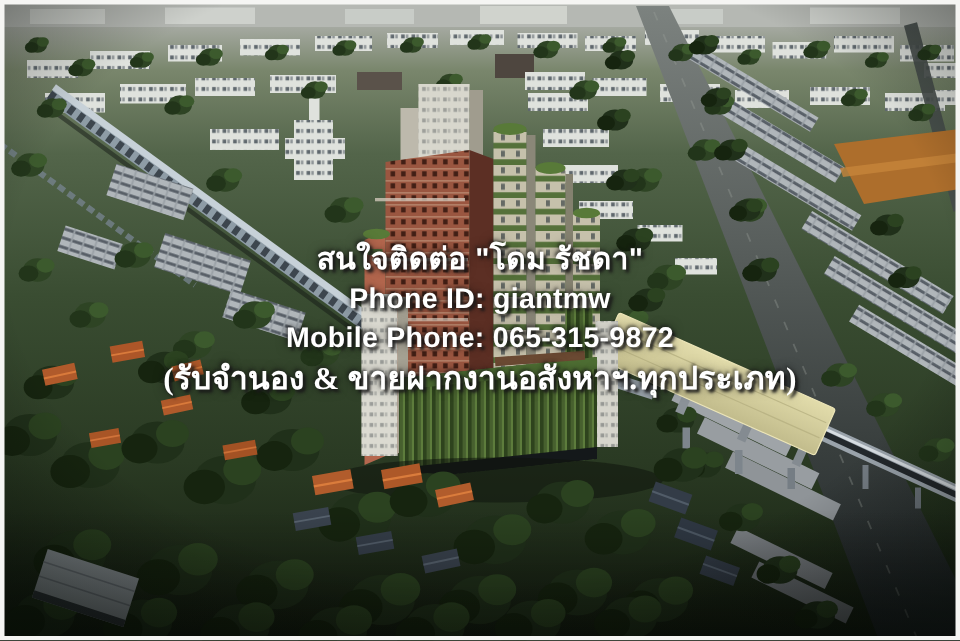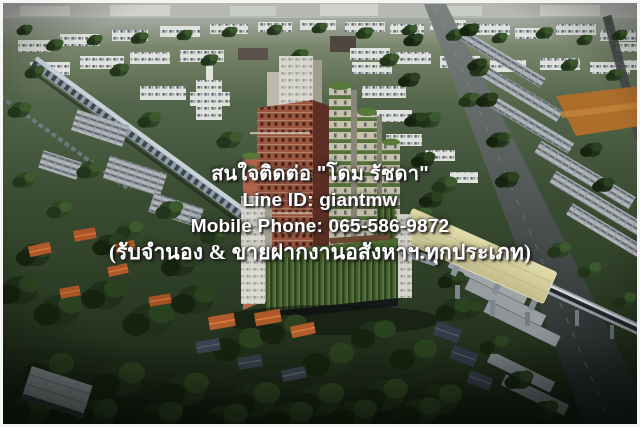--- a/index.html
+++ b/index.html
@@ -429,19 +429,19 @@
       <rect x="-32" y="12" width="64" height="5" fill="#30363a"></rect>
     </g>
   </g>
 
   <rect x="0" y="340" width="640" height="87" fill="url(#botsh)"></rect>
   <rect width="640" height="427" fill="url(#vig)"></rect>
 </svg>
 
   <div class="overlay">
     <div class="ov-th1">สนใจติดต่อ "โดม รัชดา"</div>
-    <div class="ov-en1">Line ID: giantmw</div>
-    <div class="ov-en2">Mobile Phone: 065-586-9872</div>
+    <div class="ov-en1">Phone ID: giantmw</div>
+    <div class="ov-en2">Mobile Phone: 065-315-9872</div>
     <div class="ov-th2">(รับจำนอง &amp; ขายฝากงานอสังหาฯ.ทุกประเภท)</div>
   </div>
 
   <div class="photo-border"></div>
 </div>
 
 </body></html>

